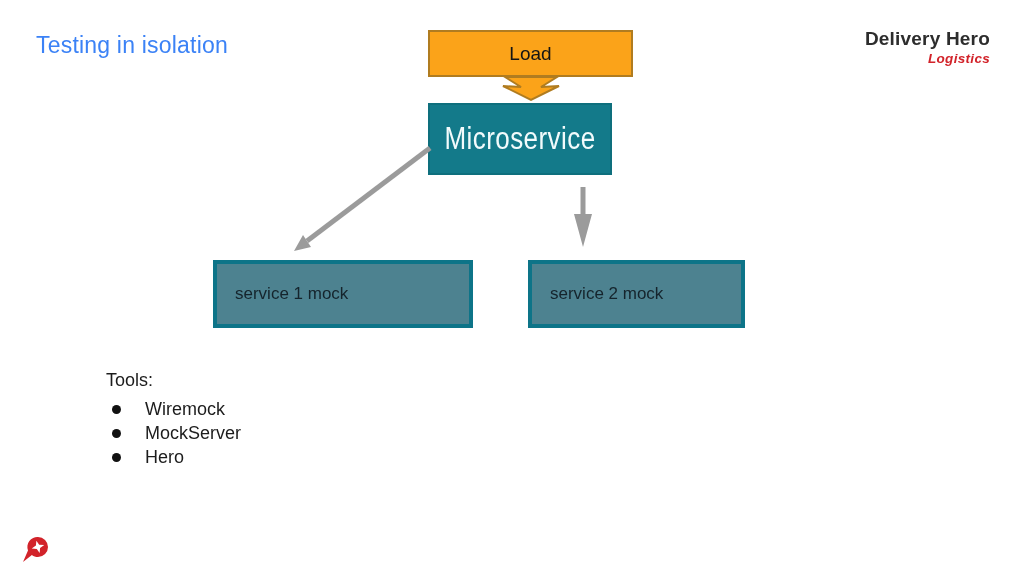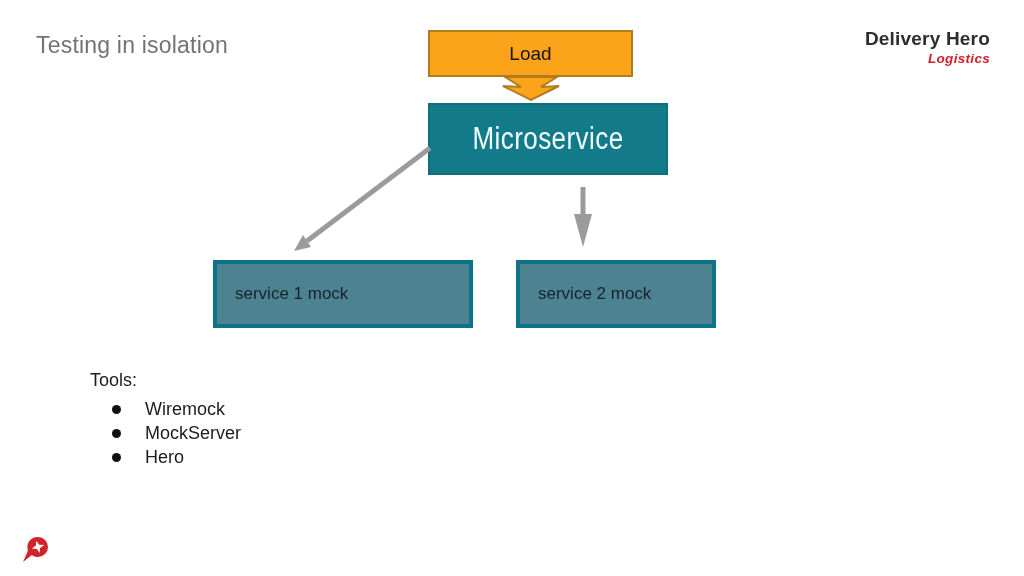--- a/index.html
+++ b/index.html
@@ -6,21 +6,21 @@
   body{
     width:1024px;height:576px;position:relative;overflow:hidden;
     background:#ffffff;
     font-family:"Liberation Sans", sans-serif;
   }
   .abs{position:absolute;}
 
   
   .page-title{
     left:36px;top:32px;
-    font-size:23px;color:#737373;letter-spacing:0.2px;
+    font-size:23px;color:#3b82f6;letter-spacing:0.2px;
   }
 
   
   .brand{right:34px;top:28px;text-align:right;width:220px;}
   .brand-name{
     font-size:19px;font-weight:700;
     color:var(--brand_dark,#2d2d2d);letter-spacing:0.2px;
   }
   .brand-division{
     font-size:13.5px;font-weight:700;font-style:italic;
@@ -28,41 +28,41 @@
   }
 
   
   .load-box{
     left:428px;top:30px;width:205px;height:47px;box-sizing:border-box;
     background:var(--orange,#fba319);border:2px solid var(--orange_border,#b07c20);
     display:flex;align-items:center;justify-content:center;
     font-size:19px;color:#151515;
   }
   .micro-box{
-    left:428px;top:103px;width:240px;height:72px;box-sizing:border-box;
+    left:428px;top:103px;width:184px;height:72px;box-sizing:border-box;
     background:var(--teal,#137a8a);border:2px solid var(--teal_border,#0e6f7d);
     display:flex;align-items:center;justify-content:center;
   }
   .micro-label{
     color:#f2fbfc;font-size:31px;font-weight:500;
     display:inline-block;transform:scaleX(0.84);transform-origin:center;
     letter-spacing:0.5px;
   }
   .mock-box{
     top:260px;width:260px;height:68px;box-sizing:border-box;
     background:var(--mock_fill,#4d8290);border:4px solid var(--mock_border,#0d7488);
     display:flex;align-items:center;
     padding-left:18px;font-size:17px;color:#15242c;
   }
   .mock-1{left:213px;}
-  .mock-2{left:516px;width:200px;}
+  .mock-2{left:528px;width:217px;}
 
   
   .tools{left:90px;top:370px;font-size:18px;color:#1c1c1c;}
-  .tools-heading{margin:0 0 6px 0;}
+  .tools-heading{margin:0 0 6px 16px;}
   .tools-list{list-style:none;margin:0;padding:0;}
   .tools-item{display:flex;align-items:center;height:24px;}
   .bullet-dot{
     width:9px;height:9px;border-radius:50%;background:#111111;
     margin-left:22px;margin-right:24px;flex:0 0 auto;
   }
 
   
   svg{display:block;}
   .arrow-layer{left:0;top:0;pointer-events:none;}

